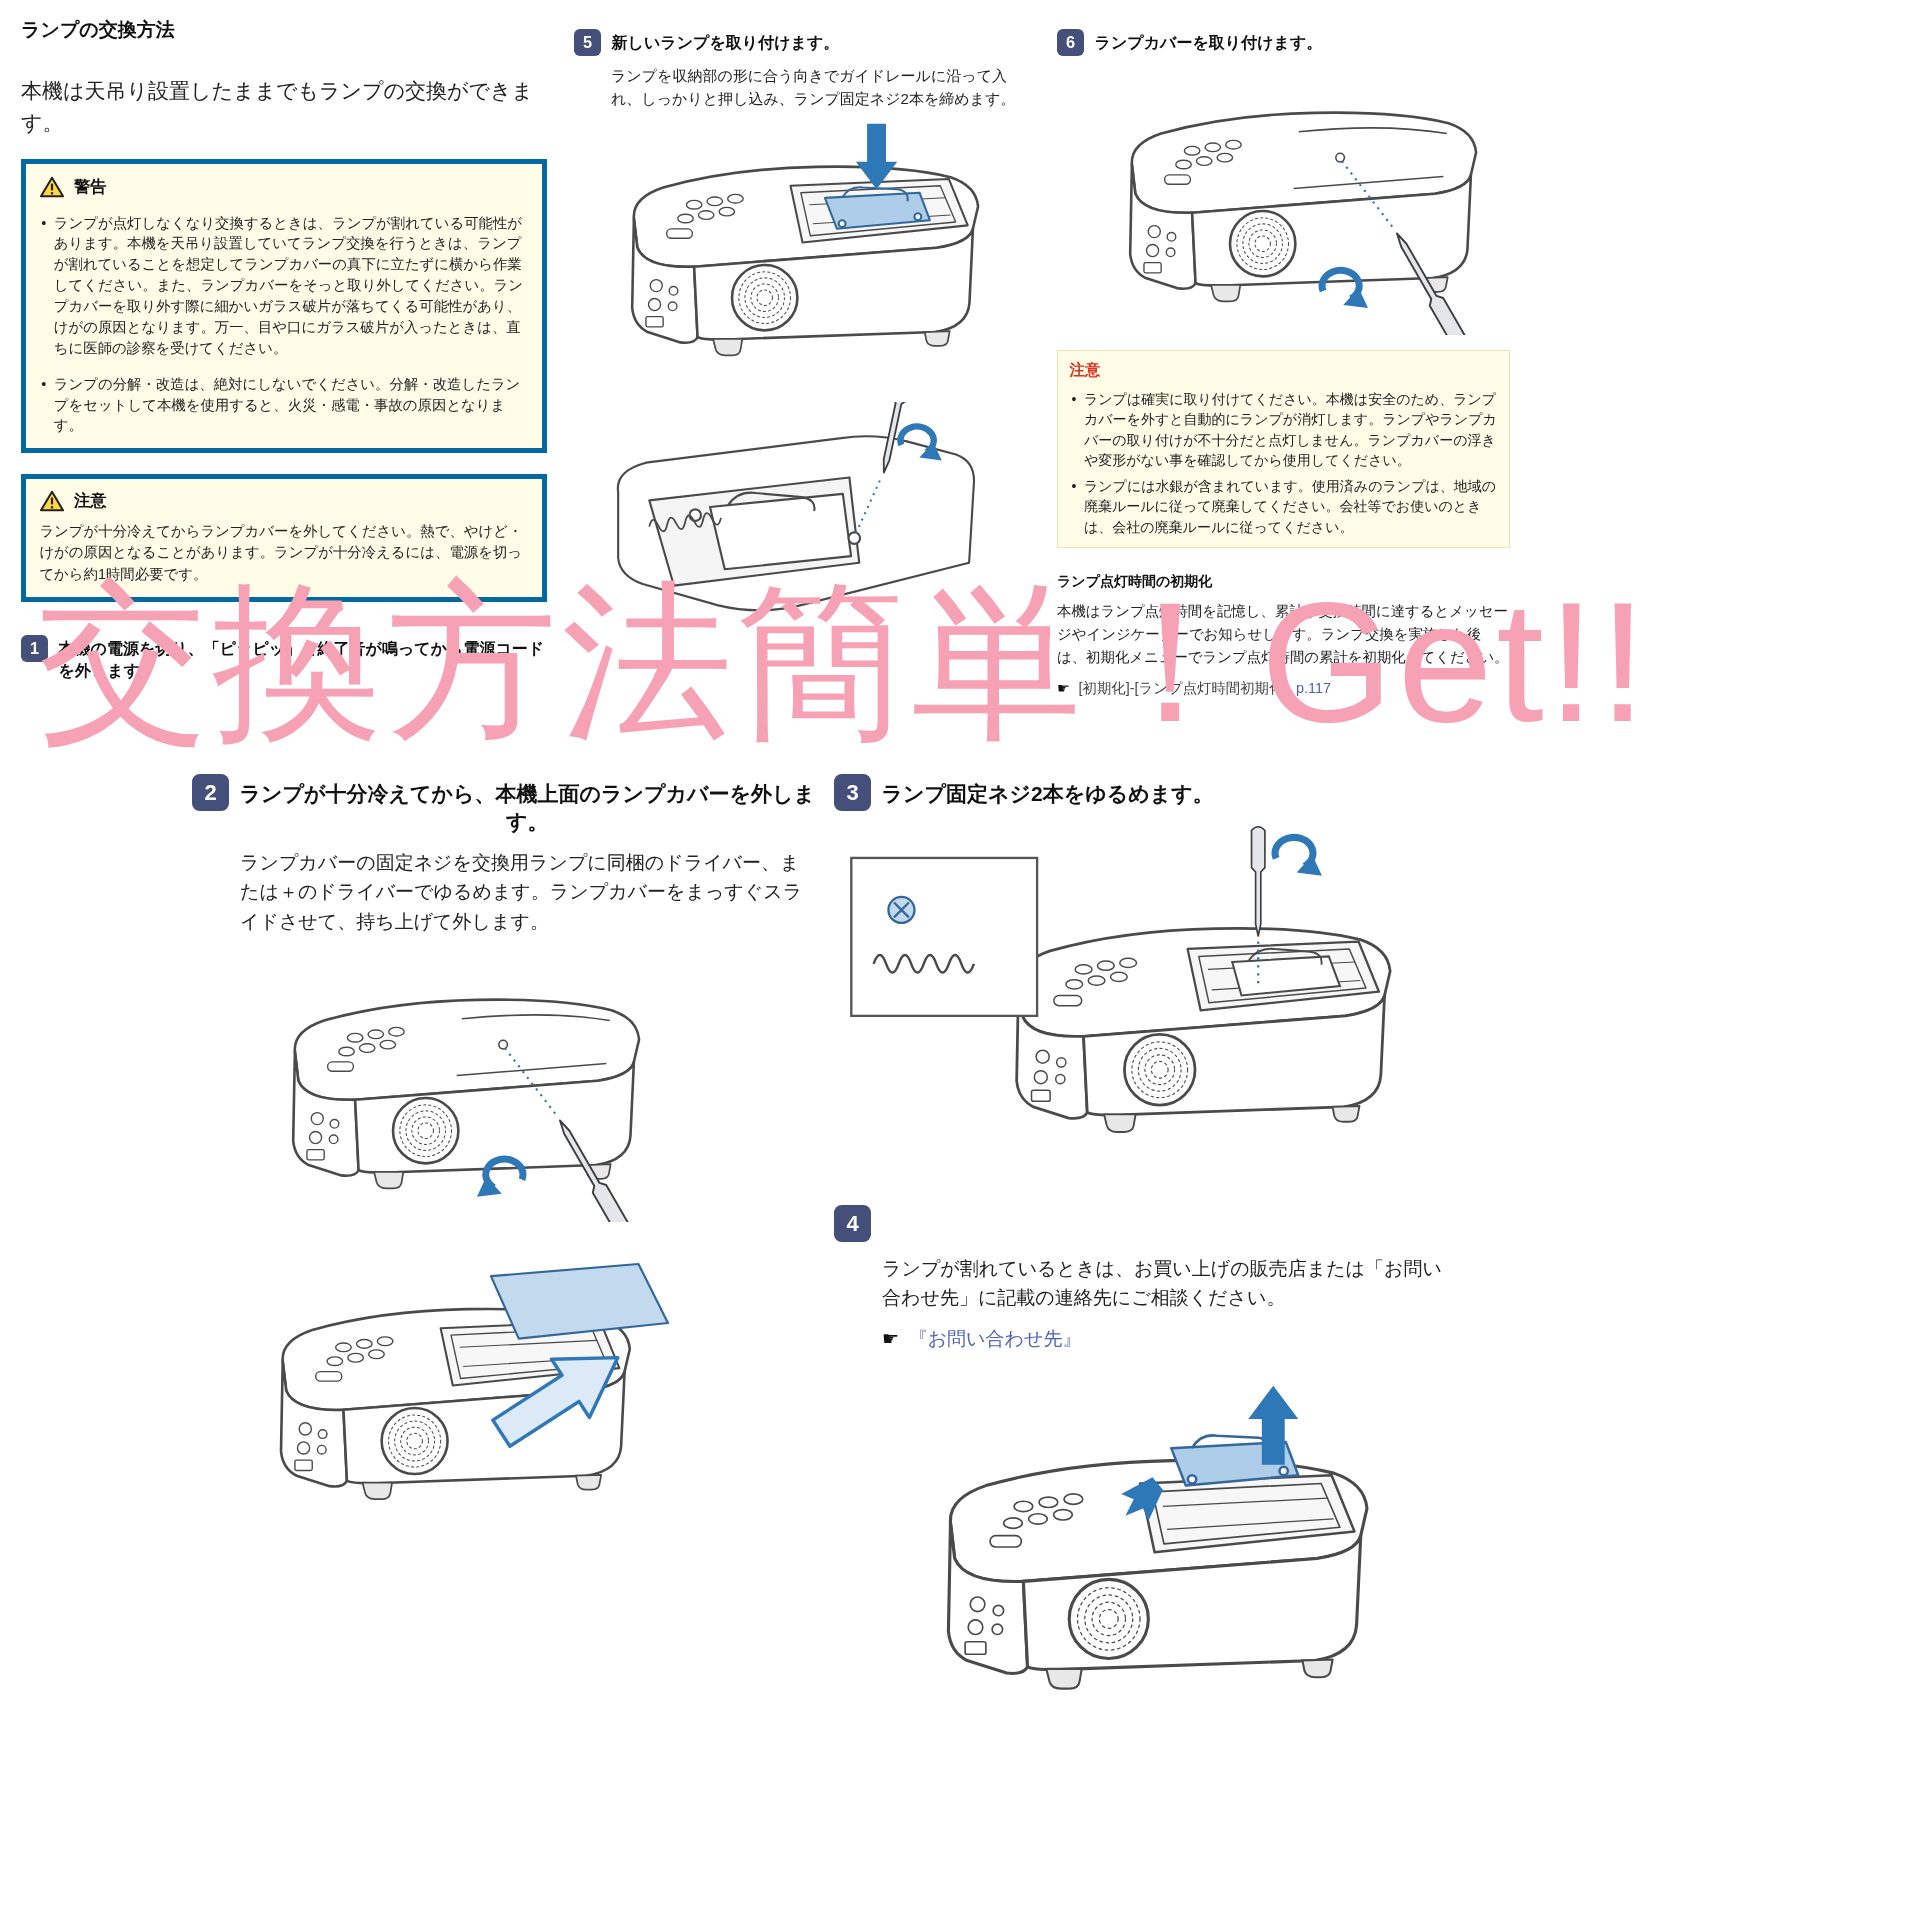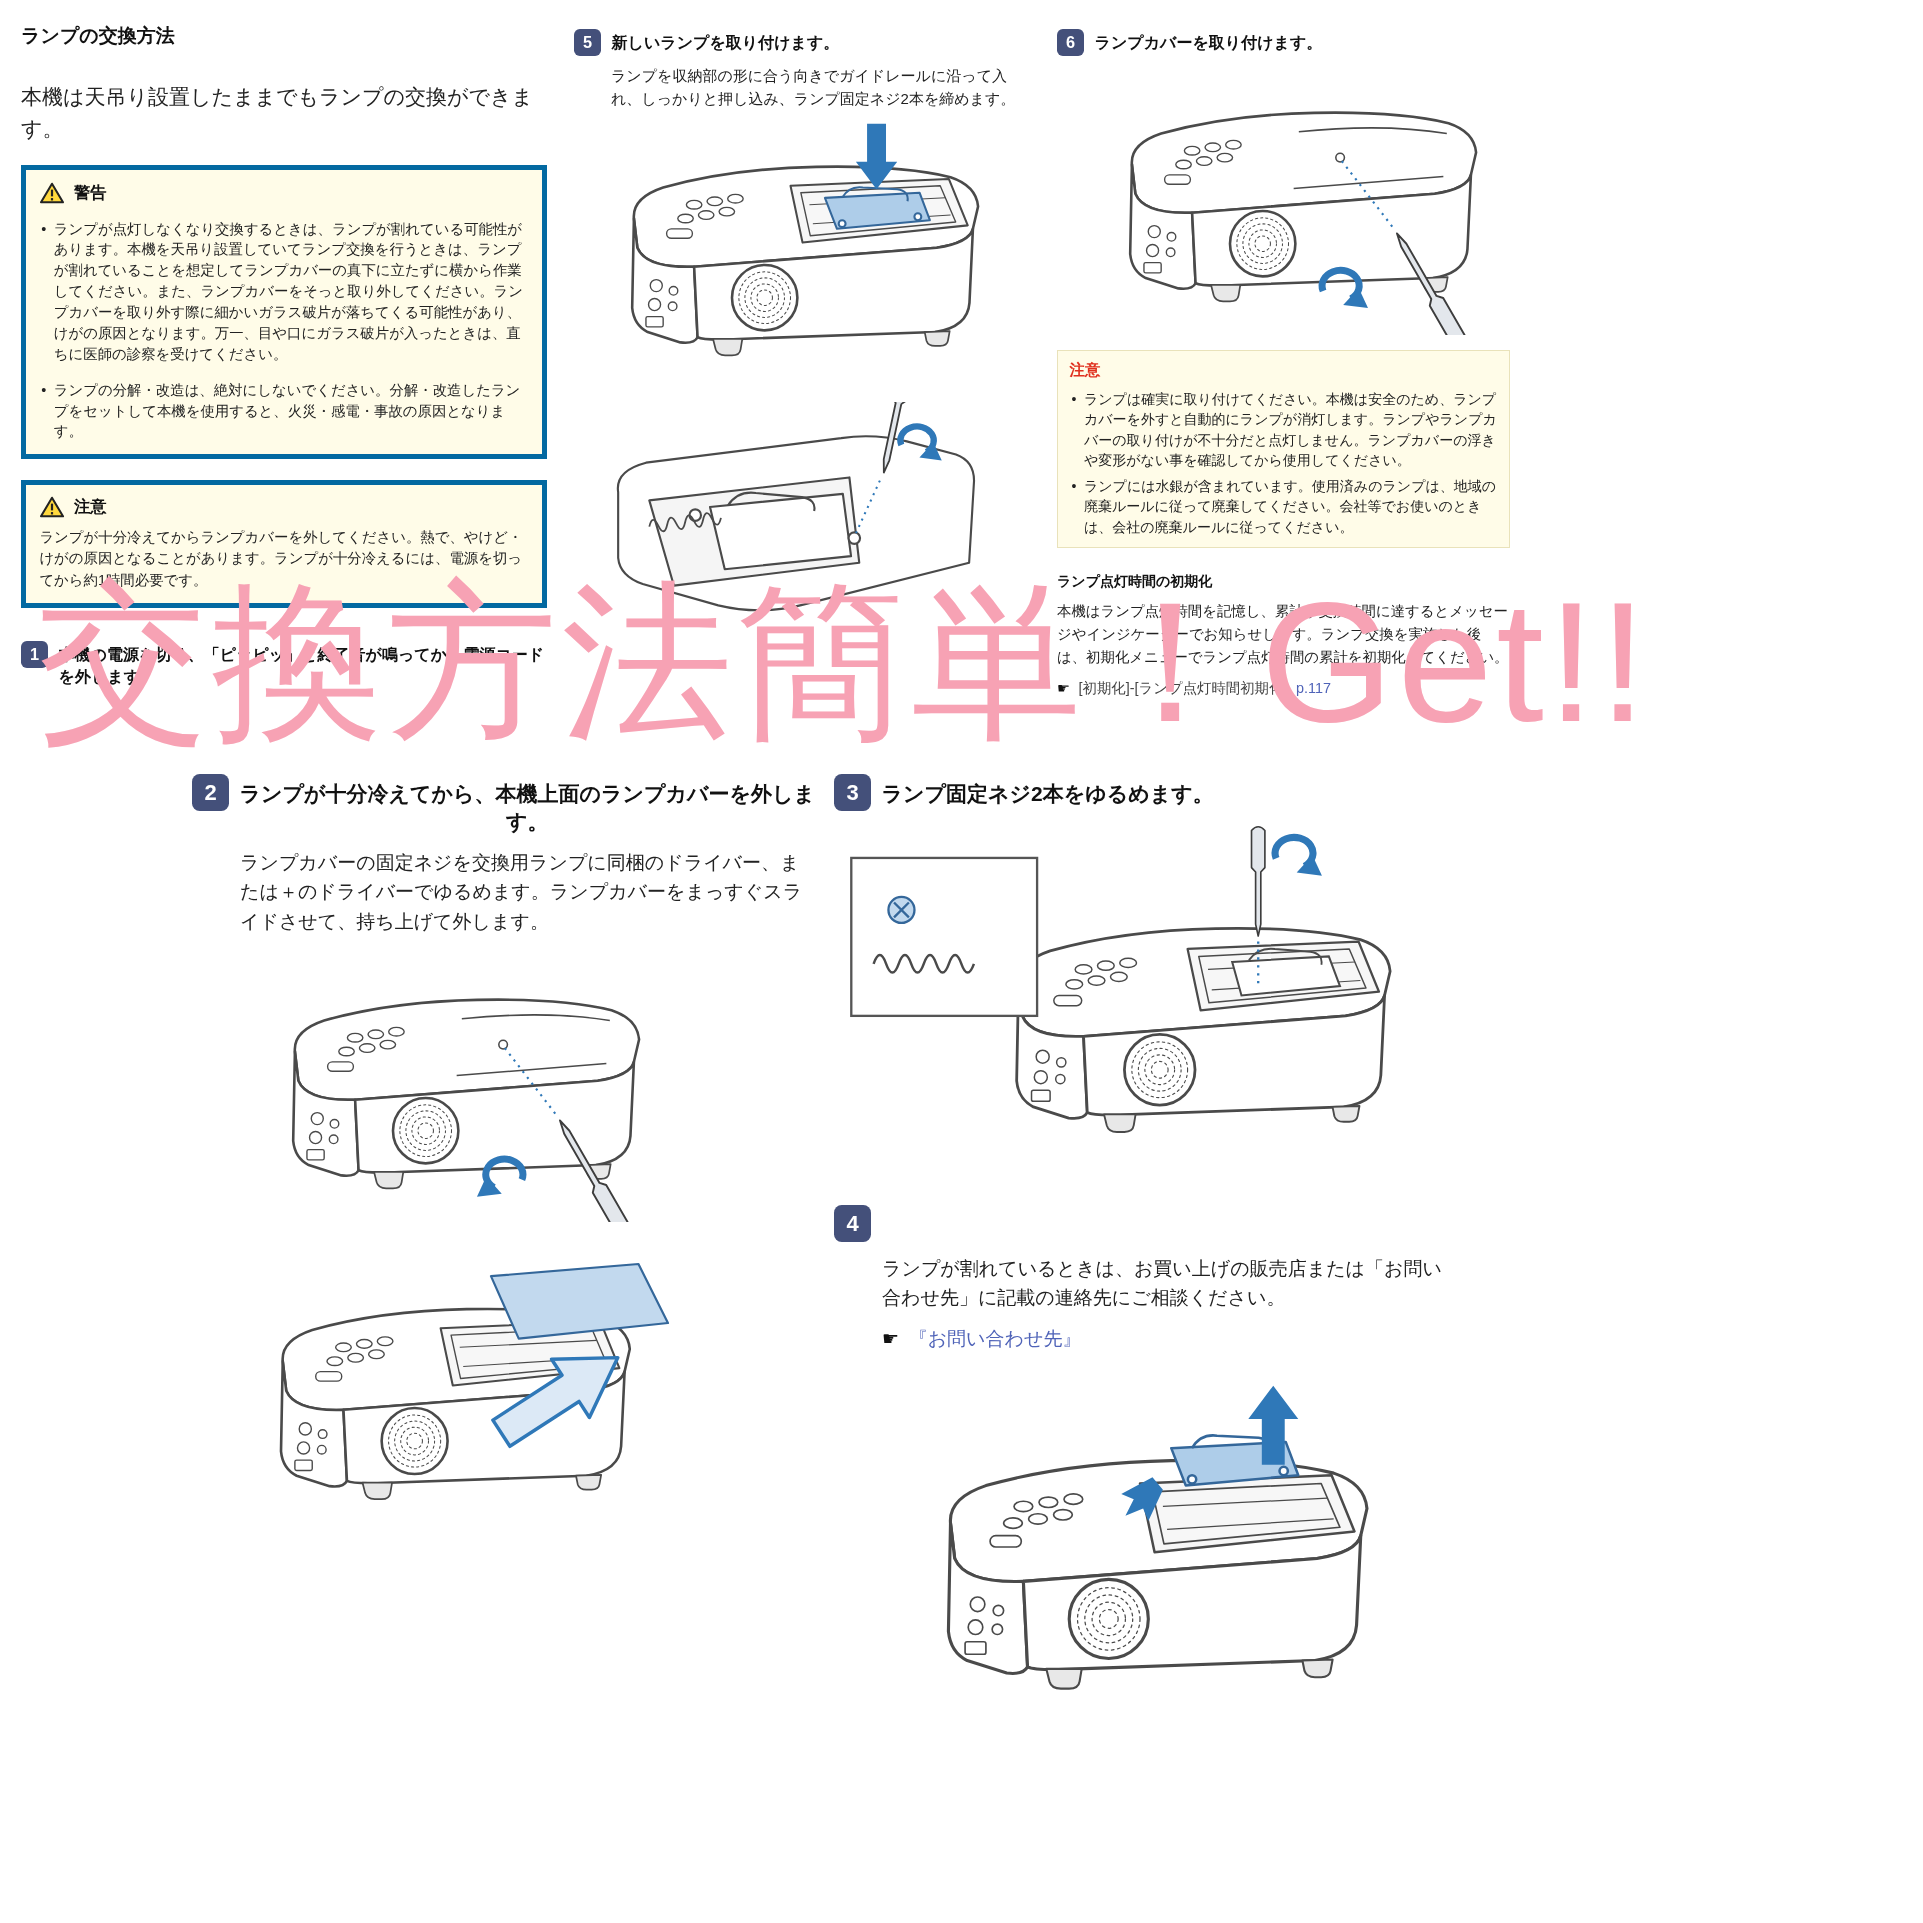--- a/index.html
+++ b/index.html
@@ -2,21 +2,21 @@
 <html><head>
 <meta charset="utf-8">
 <style>
   *{margin:0;padding:0;box-sizing:border-box;}
   body{background:#9a9a9a;}
   .page{position:relative;width:1923px;height:1923px;background:#fff;overflow:hidden;
         font-family:"Liberation Sans","DejaVu Sans",sans-serif;color:#222;}
   .abs{position:absolute;}
 
   
-  #colL{left:21px;top:23px;width:526px;}
+  #colL{left:21px;top:17px;width:526px;}
   #colM{left:574px;top:29px;width:459px;}
   #colR{left:1057px;top:29px;width:453px;}
 
   .pgtitle{font-size:19px;font-weight:bold;color:#111;}
   .intro{font-size:21px;margin-top:32px;line-height:1.5;}
 
   .alert{background:#fffce8;border:5px solid #0369a1;padding:11.5px 13.4px;margin-top:21px;}
   .alert-head{display:flex;align-items:center;gap:8.6px;}
   .tri{width:26px;height:22px;flex:none;}
   .alert-title{font-size:16.3px;font-weight:bold;color:#111;}

